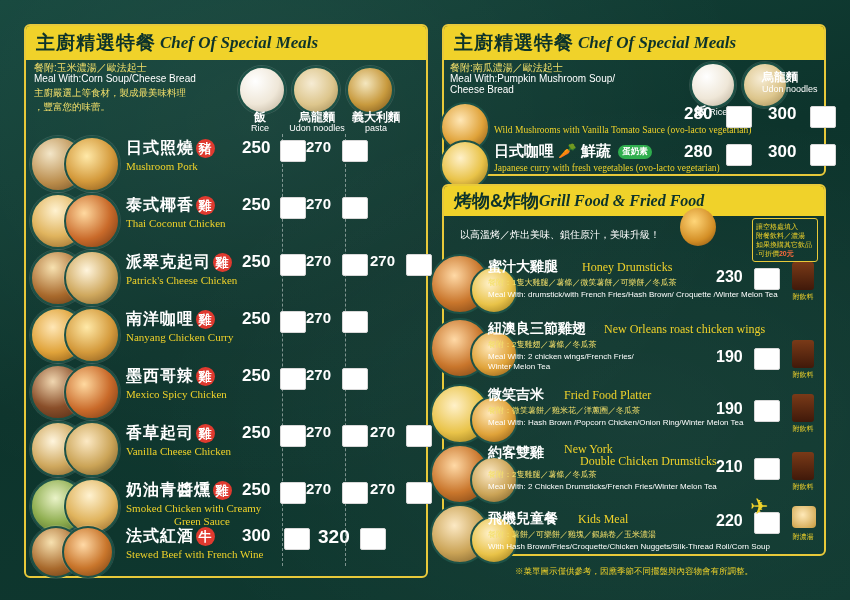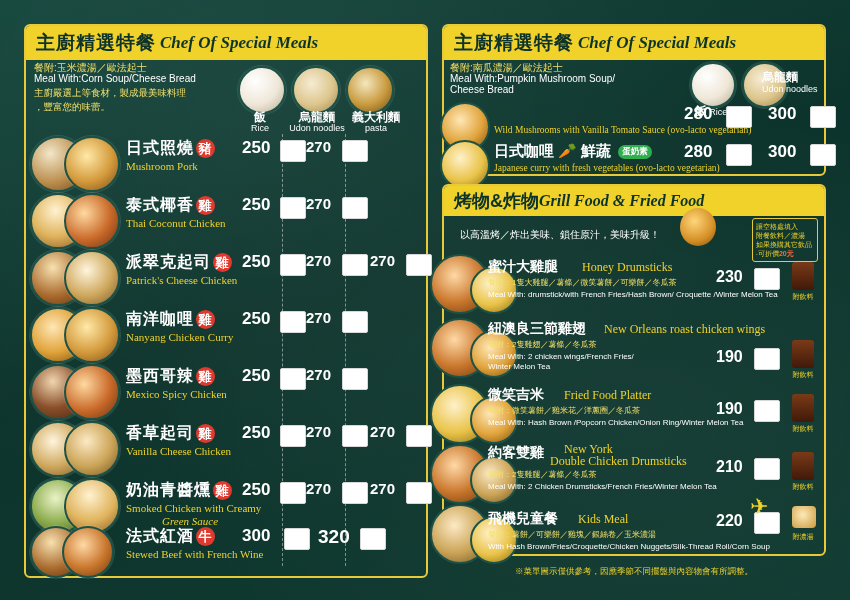--- a/index.html
+++ b/index.html
@@ -262,21 +262,21 @@
     <div class="chk" style="left:376px;top:6px;"></div>
   </div>
 
   <div class="row" style="top:476px;">
     <div class="thumb f7"></div>
     <div class="thumb thumb2 f3"></div>
     <div class="dish-name">
       <span>奶油青醬燻</span><span class="meat-badge">雞</span>
     </div>
     <div class="dish-en">Smoked Chicken with Creamy</div>
-    <div class="dish-en2" style="left:132px;font-style:italic;">Green Sauce</div>
+    <div class="dish-en2" style="left:144px;">Green Sauce</div>
     <div class="price col-price">250</div>
     <div class="chk" style="left:250px;top:6px;"></div>
     <div class="price col-p270">270</div>
     <div class="chk" style="left:312px;top:6px;"></div>
     <div class="price col-p270b">270</div>
     <div class="chk" style="left:376px;top:6px;"></div>
   </div>
 
   <div class="row" style="top:526px;height:48px;">
     <div class="thumb f5" style="top:0;width:48px;height:48px;"></div>
@@ -391,21 +391,21 @@
     <div class="g-chk" style="left:302px;top:14px;"></div>
     <div class="g-drink" style="left:340px;top:8px;background:linear-gradient(180deg,#7a3a18,#40190a);border-radius:3px;"></div>
     <div class="g-drinklbl" style="left:336px;top:38px;">附飲料</div>
   </div>
 
   <div class="grill-row" style="top:444px;">
     <div class="g-thumb f14" style="left:-22px;top:0px;width:56px;height:56px;"></div>
     <div class="g-thumb f15" style="left:18px;top:12px;width:44px;height:44px;"></div>
     <div class="g-name" style="left:36px;top:0px;">約客雙雞</div>
     <div class="g-en" style="left:112px;top:-2px;">New York</div>
-    <div class="g-en" style="left:98px;top:10px;text-align:right;">Double Chicken Drumsticks</div>
+    <div class="g-en" style="left:128px;top:10px;text-align:right;">Double Chicken Drumsticks</div>
     <div class="g-note" style="left:36px;top:26px;">餐附：2隻雞腿／薯條／冬瓜茶</div>
     <div class="g-note-w" style="left:36px;top:38px;">Meal With: 2 Chicken Drumsticks/French Fries/Winter Melon Tea</div>
     <div class="g-price" style="left:264px;top:14px;">210</div>
     <div class="g-chk" style="left:302px;top:14px;"></div>
     <div class="g-drink" style="left:340px;top:8px;background:linear-gradient(180deg,#7a3a18,#40190a);border-radius:3px;"></div>
     <div class="g-drinklbl" style="left:336px;top:38px;">附飲料</div>
   </div>
 
   <div class="grill-row" style="top:504px;">
     <div class="g-thumb f15" style="left:-22px;top:0px;width:56px;height:56px;"></div>

